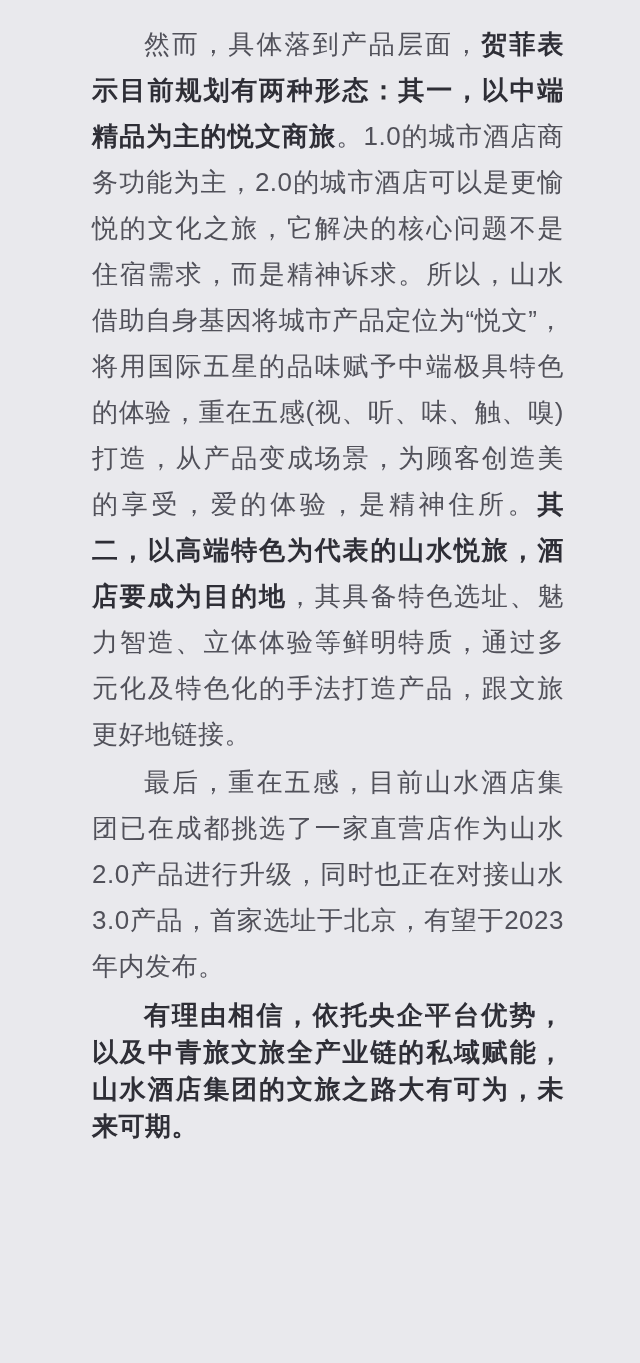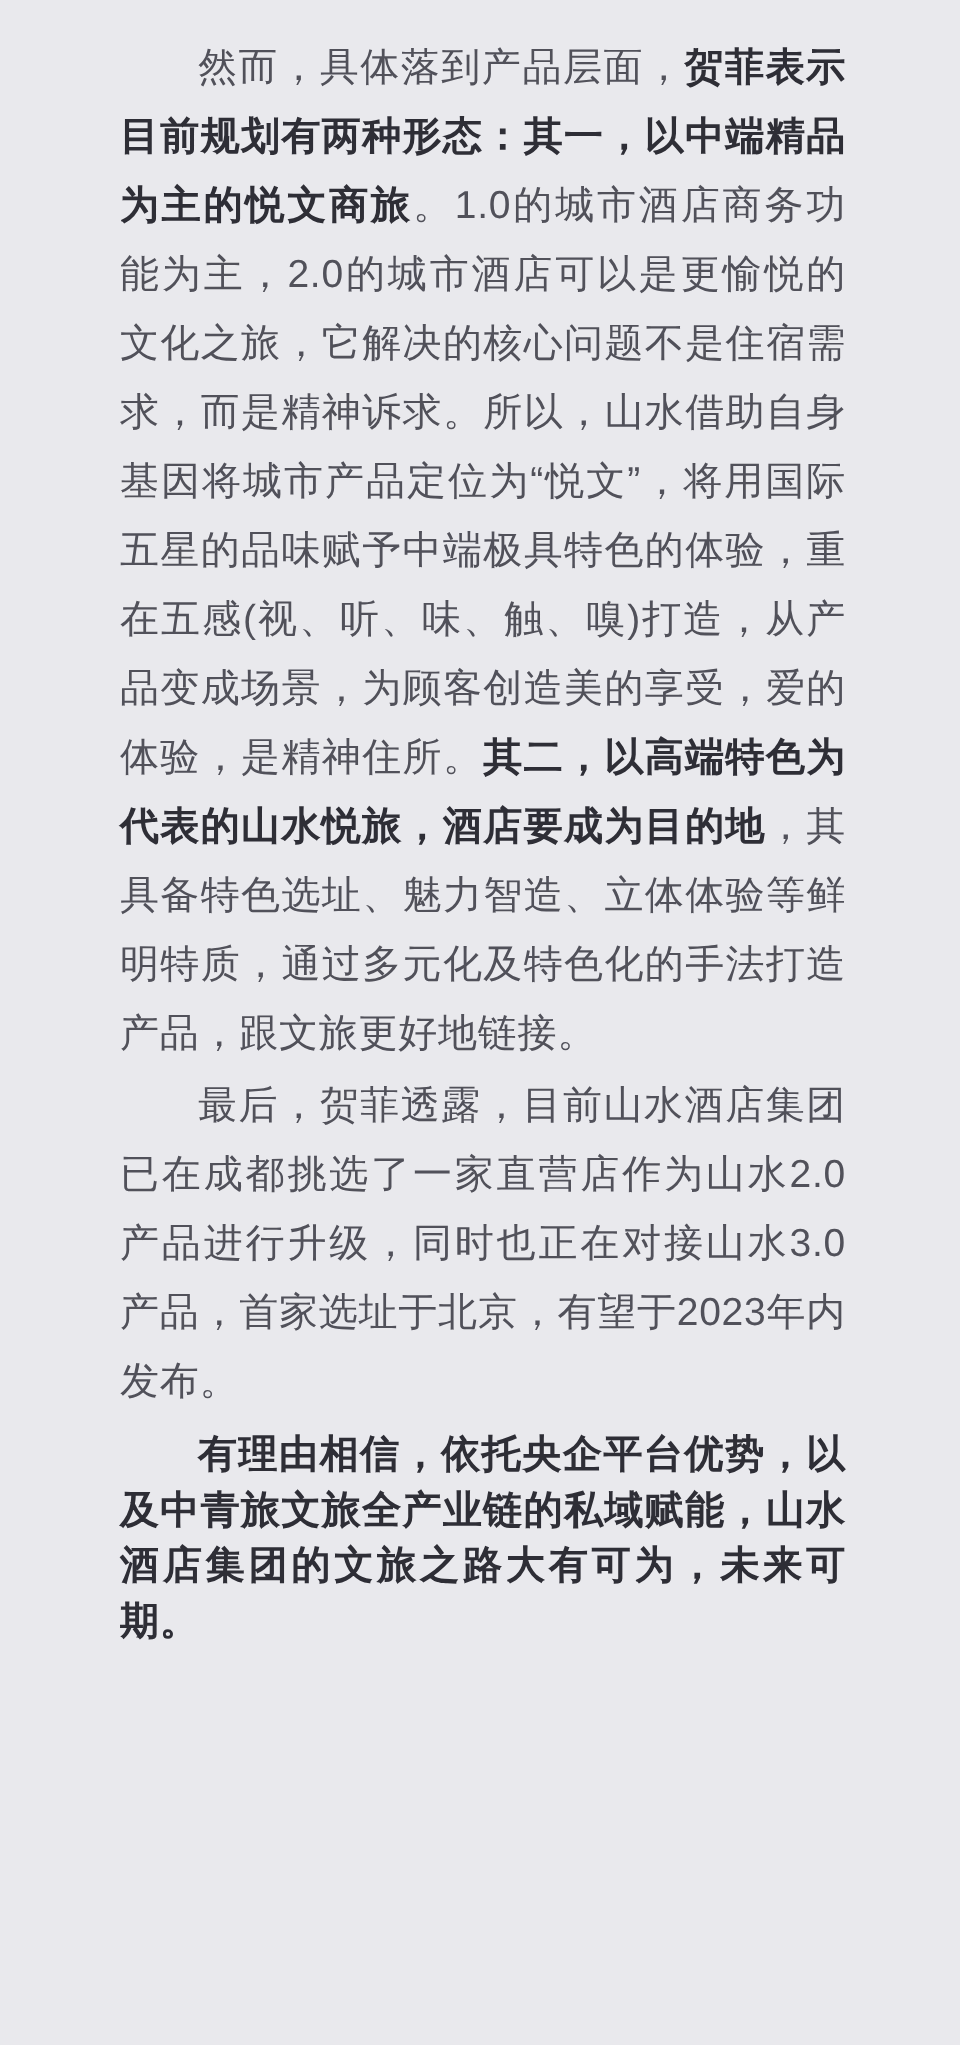--- a/index.html
+++ b/index.html
@@ -12,21 +12,21 @@
     overflow: hidden;
     background: var(--bg, #e9e9ed);
     font-family: "Liberation Sans", sans-serif;
   }
   .article {
     box-sizing: border-box;
     width: 640px;
     padding: 21px 76px 0 76px;
   }
   .para {
-    margin: 0 0 2px 4px;
+    margin: 0 0 2px 16px;
     font-size: 26px;
     line-height: 46px;
     color: var(--body-text, #51515a);
     text-align: justify;
     text-indent: 2em;
     word-break: break-all;
     letter-spacing: 0.5px;
   }
   .para strong {
     color: var(--bold-text, #2e2e36);
@@ -36,17 +36,17 @@
     line-height: 37px;
     margin-top: 8px;
   }
 </style>
 </head>
 <body>
 
 <main class="article">
   <section id="article-body">
       <p class="para"><span>然而，具体落到产品层面，</span><strong>贺菲表示目前规划有两种形态：其一，以中端精品为主的悦文商旅</strong><span>。1.0的城市酒店商务功能为主，2.0的城市酒店可以是更愉悦的文化之旅，它解决的核心问题不是住宿需求，而是精神诉求。所以，山水借助自身基因将城市产品定位为“悦文”，将用国际五星的品味赋予中端极具特色的体验，重在五感(视、听、味、触、嗅)打造，从产品变成场景，为顾客创造美的享受，爱的体验，是精神住所。</span><strong>其二，以高端特色为代表的山水悦旅，酒店要成为目的地</strong><span>，其具备特色选址、魅力智造、立体体验等鲜明特质，通过多元化及特色化的手法打造产品，跟文旅更好地链接。</span></p>
-      <p class="para"><span>最后，贺菲透露，目前山水酒店集团已在成都挑选了一家直营店作为山水2.0产品进行升级，同时也正在对接山水3.0产品，首家选址于北京，有望于2023年内发布。</span></p>
+      <p class="para"><span>最后，重在五感，目前山水酒店集团已在成都挑选了一家直营店作为山水2.0产品进行升级，同时也正在对接山水3.0产品，首家选址于北京，有望于2023年内发布。</span></p>
       <p class="para emphasis"><strong>有理由相信，依托央企平台优势，以及中青旅文旅全产业链的私域赋能，山水酒店集团的文旅之路大有可为，未来可期。</strong></p>
     </section>
 
 </main>
 
 </body></html>

